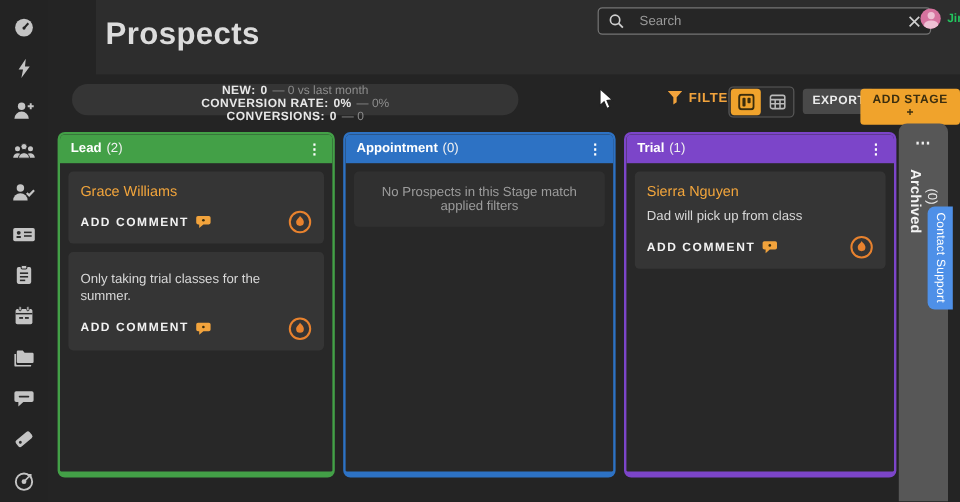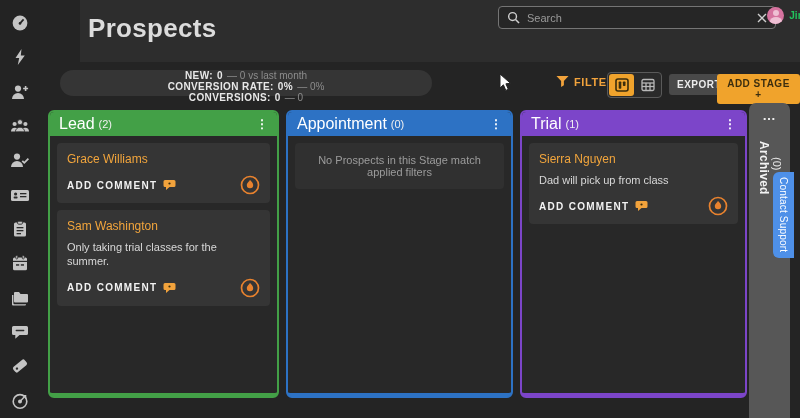--- a/index.html
+++ b/index.html
@@ -11,21 +11,21 @@
     -webkit-font-smoothing:antialiased;
   }
   
   .sidebar { position:absolute; left:0; top:0; width:40px; height:418px; background:#232323; z-index:6;
     display:flex; flex-direction:column; align-items:center; padding-top:6px; }
   .side-icon { width:40px; height:34.6px; display:flex; align-items:center; justify-content:center; cursor:pointer; }
   
   .header { position:absolute; left:40px; top:0; width:760px; height:62px; background:#2d2d2d;margin-left:40px; }
   .page-title { position:absolute; left:8px; top:13px; font-size:26px; font-weight:bold; color:#dcdcdc; letter-spacing:.3px; }
   .search-box { position:absolute; left:418px; top:6px; width:278px; height:23px; background:#262626;
-    border:1px solid #757575; border-radius:4px; display:flex; align-items:center; padding:0 8px; gap:7px; }
+    border:1px solid #757575; border-radius:4px; display:flex; align-items:center; padding:0 8px; gap:13px; }
   .search-input { flex:1; background:transparent; border:none; outline:none; color:#ddd; font-size:11px;
     font-family:"Liberation Sans",sans-serif; }
   .search-input::placeholder { color:#9a9a9a; }
   .user-chip { position:absolute; right:5px; top:7px; display:flex; align-items:center; gap:5px; cursor:pointer; }
   .avatar { width:17px; height:17px; border-radius:50%; background:#d6739f; position:relative; overflow:hidden; }
   .avatar::before { content:""; position:absolute; left:5.5px; top:3px; width:6px; height:6px; border-radius:50%; background:#efc0d4; }
   .avatar::after { content:""; position:absolute; left:2.5px; top:10px; width:12px; height:8px; border-radius:50% 50% 0 0; background:#efc0d4; }
   .user-name { color:#22c55e; font-size:10px; font-weight:bold; }
   
   .stats-pill { position:absolute; left:60px; top:70px; width:372px; height:26px; background:#353535; border-radius:13px;
@@ -49,21 +49,21 @@
   
   .col { position:absolute; top:110px; height:288px; border:2px solid; border-bottom-width:5px; border-radius:6px;
     background:#282828; overflow:hidden; }
   .col-lead  { left:48px;  width:231px; border-color:#43A047; }
   .col-appt  { left:286px; width:227px; border-color:#2D72C4; }
   .col-trial { left:520px; width:227px; border-color:#7C45C9; }
   .col-header { height:24px; display:flex; align-items:center; padding:0 9px; }
   .col-lead  .col-header { background:#43A047; }
   .col-appt  .col-header { background:#2D72C4; }
   .col-trial .col-header { background:#7C45C9; }
-  .col-title { color:#fff; font-size:16px; font-weight:normal; }
+  .col-title { color:#fff; font-size:11px; font-weight:bold; }
   .col-count { color:#f0f0f0; font-size:11px; margin-left:4px; }
   .col-kebab { margin-left:auto; color:#fff; font-size:12px; font-weight:bold; cursor:pointer; line-height:1; }
   .cards { padding:7px; display:flex; flex-direction:column; gap:7px; }
   .card { background:#353535; border-radius:4px; padding:9px 10px 8px 10px; cursor:grab; }
   .card-name { color:#F2A53C; font-size:12px; font-weight:normal; }
   .card-note { color:#d8d8d8; font-size:11px; margin-top:7px; line-height:1.3; }
   .card-actions { display:flex; align-items:center; margin-top:9px; }
   .add-comment { display:flex; align-items:center; gap:6px; color:#f2f2f2; font-size:10px; font-weight:bold;
     letter-spacing:1.3px; cursor:pointer; }
   .flame-btn { margin-left:auto; cursor:pointer; display:flex; }
@@ -272,21 +272,20 @@
         </span>
         <span class="flame-btn">
           <svg width="20" height="20" viewBox="0 0 20 20">
               <circle cx="10" cy="10" r="8.5" fill="none" stroke="#E8822E" stroke-width="1.7"></circle>
               <path d="M10 4.8 c.9 1.7 3.2 2.8 3.2 5.3 a3.2 3.2 0 0 1 -6.4 0 c0 -1.1 .5 -1.9 1.2 -2.7 c.7 -.8 1.6 -1.5 2 -2.6 Z" fill="#E8822E"></path>
             </svg>
         </span>
       </div>
     </div>
     <div class="card">
-      <div class="card-name">Sam Washington</div>
       <div class="card-note">Only taking trial classes for the summer.</div>
       <div class="card-actions">
         <span class="add-comment">
           <span>ADD COMMENT</span>
           <svg width="13" height="12" viewBox="0 0 13 12">
               <path d="M2 1 h9 a1.5 1.5 0 0 1 1.5 1.5 v4 A1.5 1.5 0 0 1 11 8 H6.5 L3 11 V8 H2 A1.5 1.5 0 0 1 .5 6.5 v-4 A1.5 1.5 0 0 1 2 1 Z" fill="#F2A33C"></path>
               <circle cx="6.5" cy="4.5" r="1.1" fill="#3a2d0d"></circle>
             </svg>
         </span>
         <span class="flame-btn">

